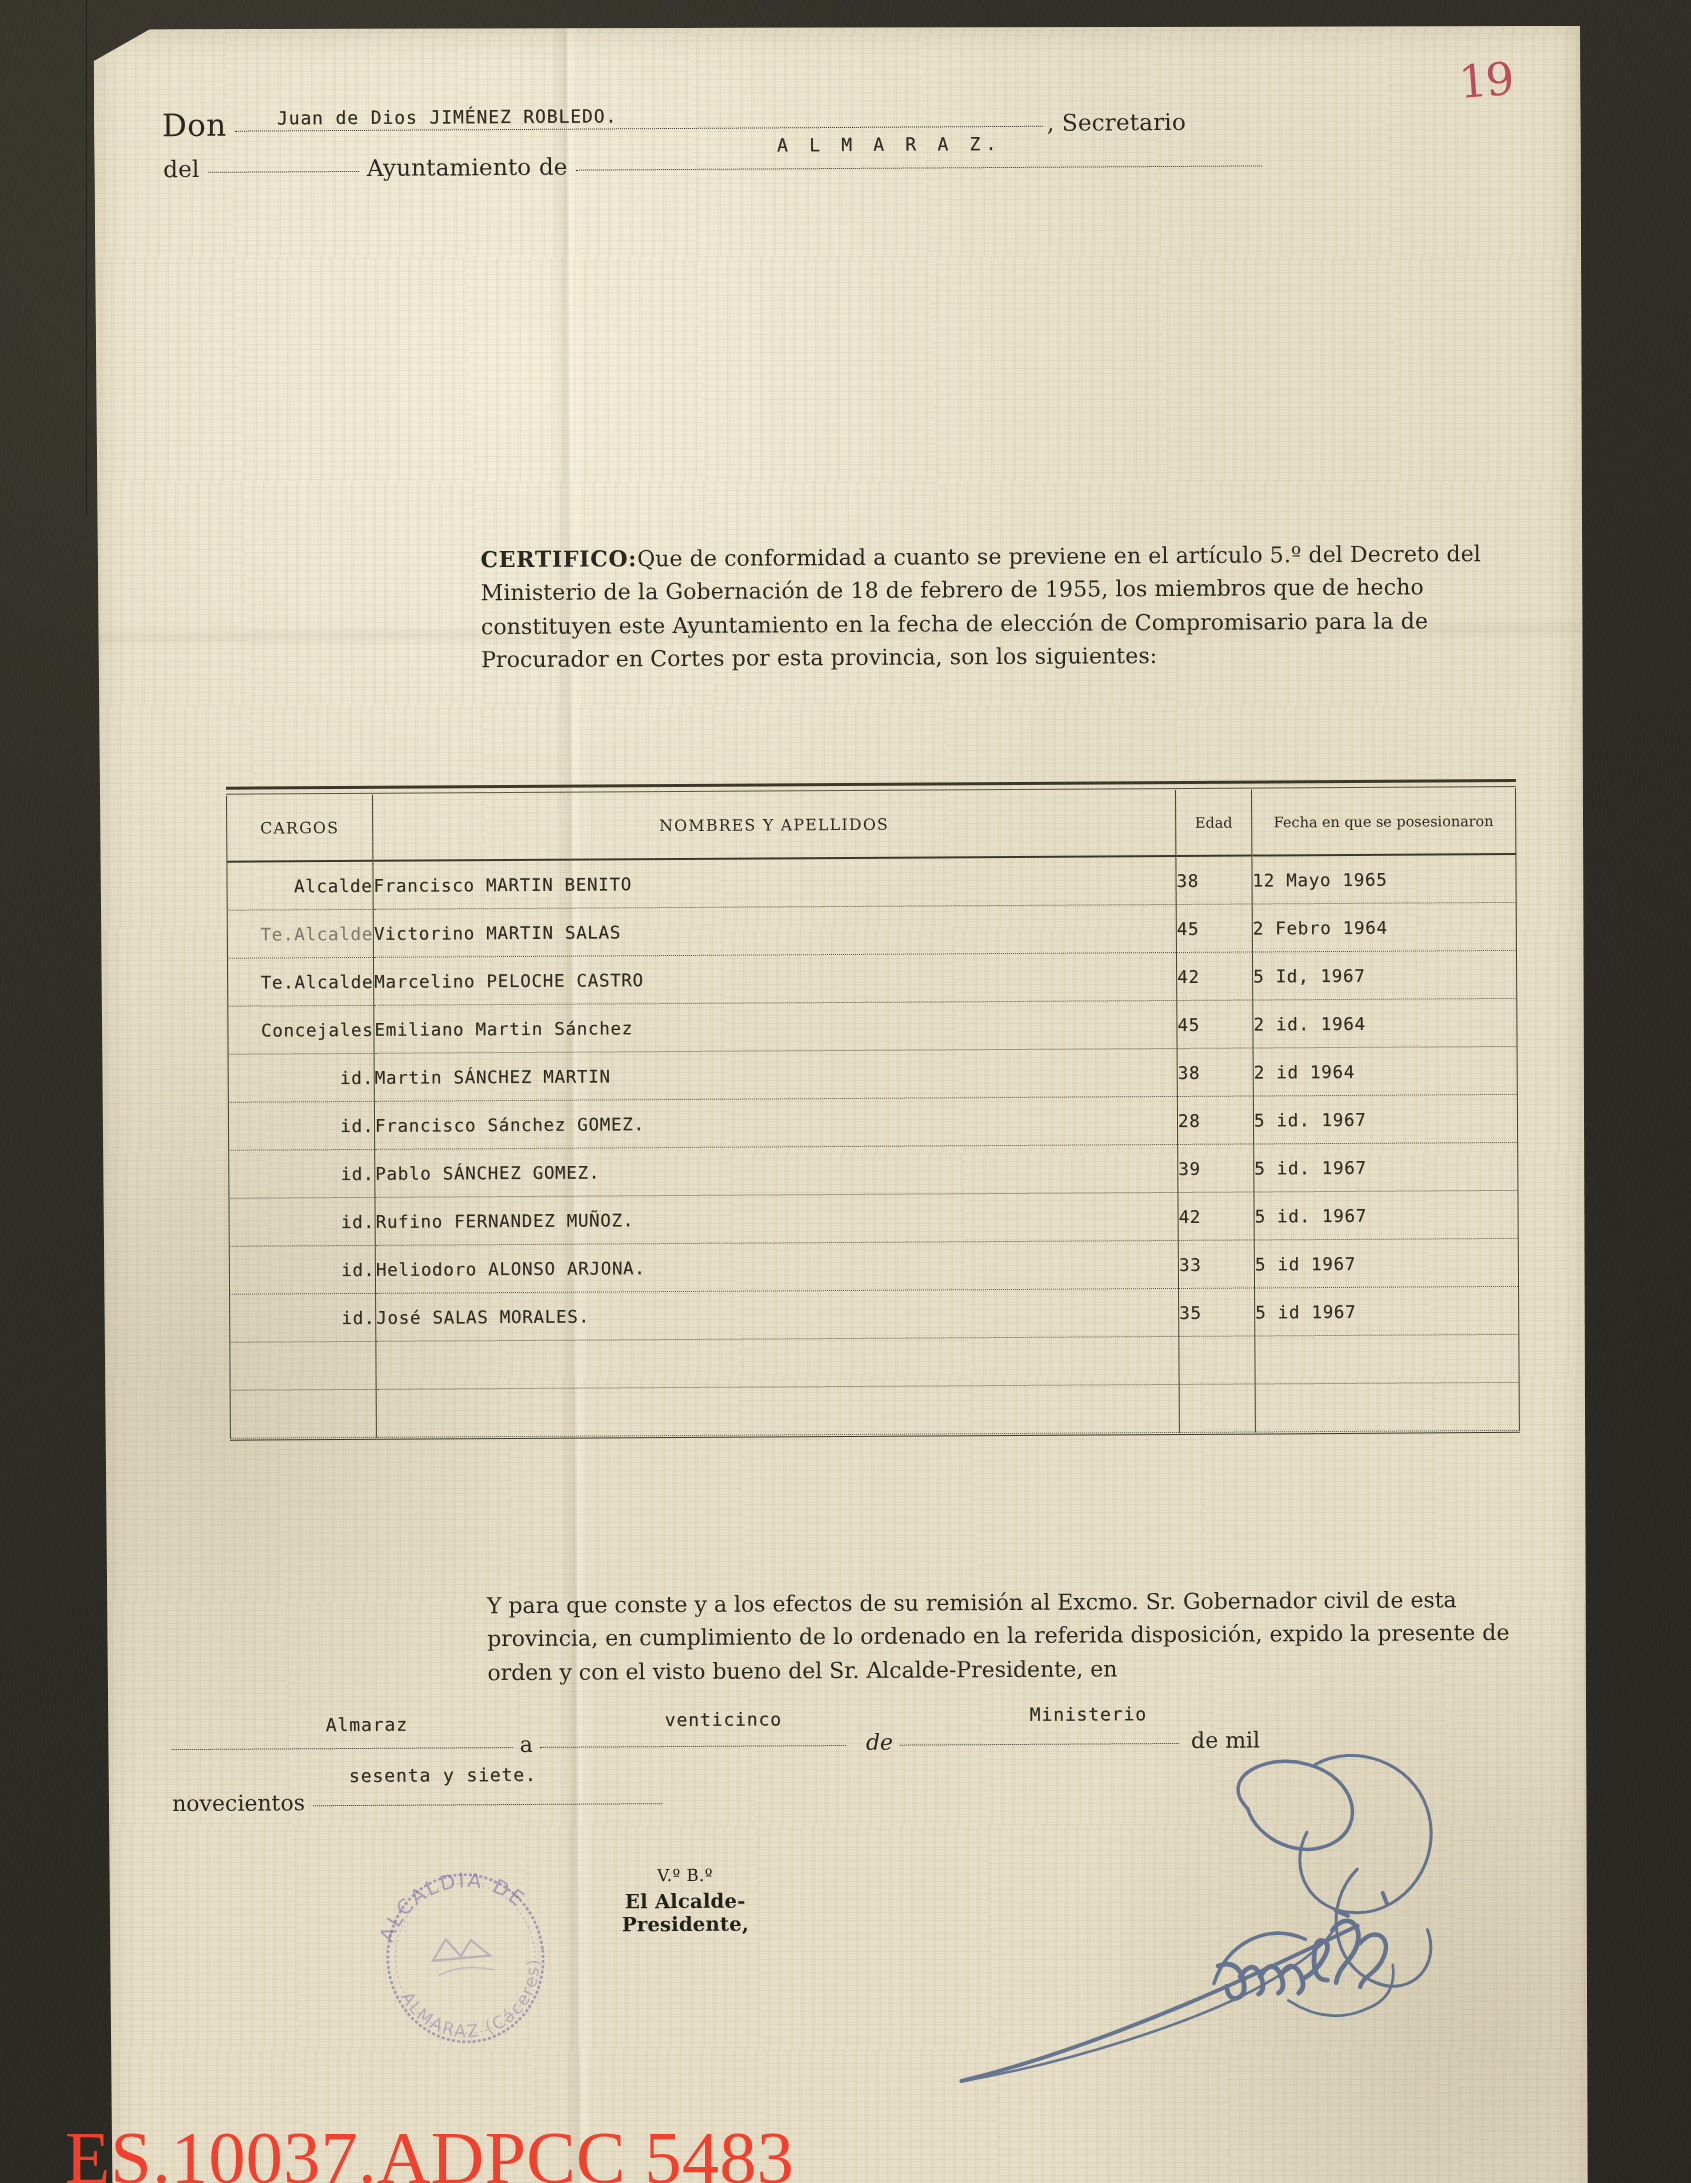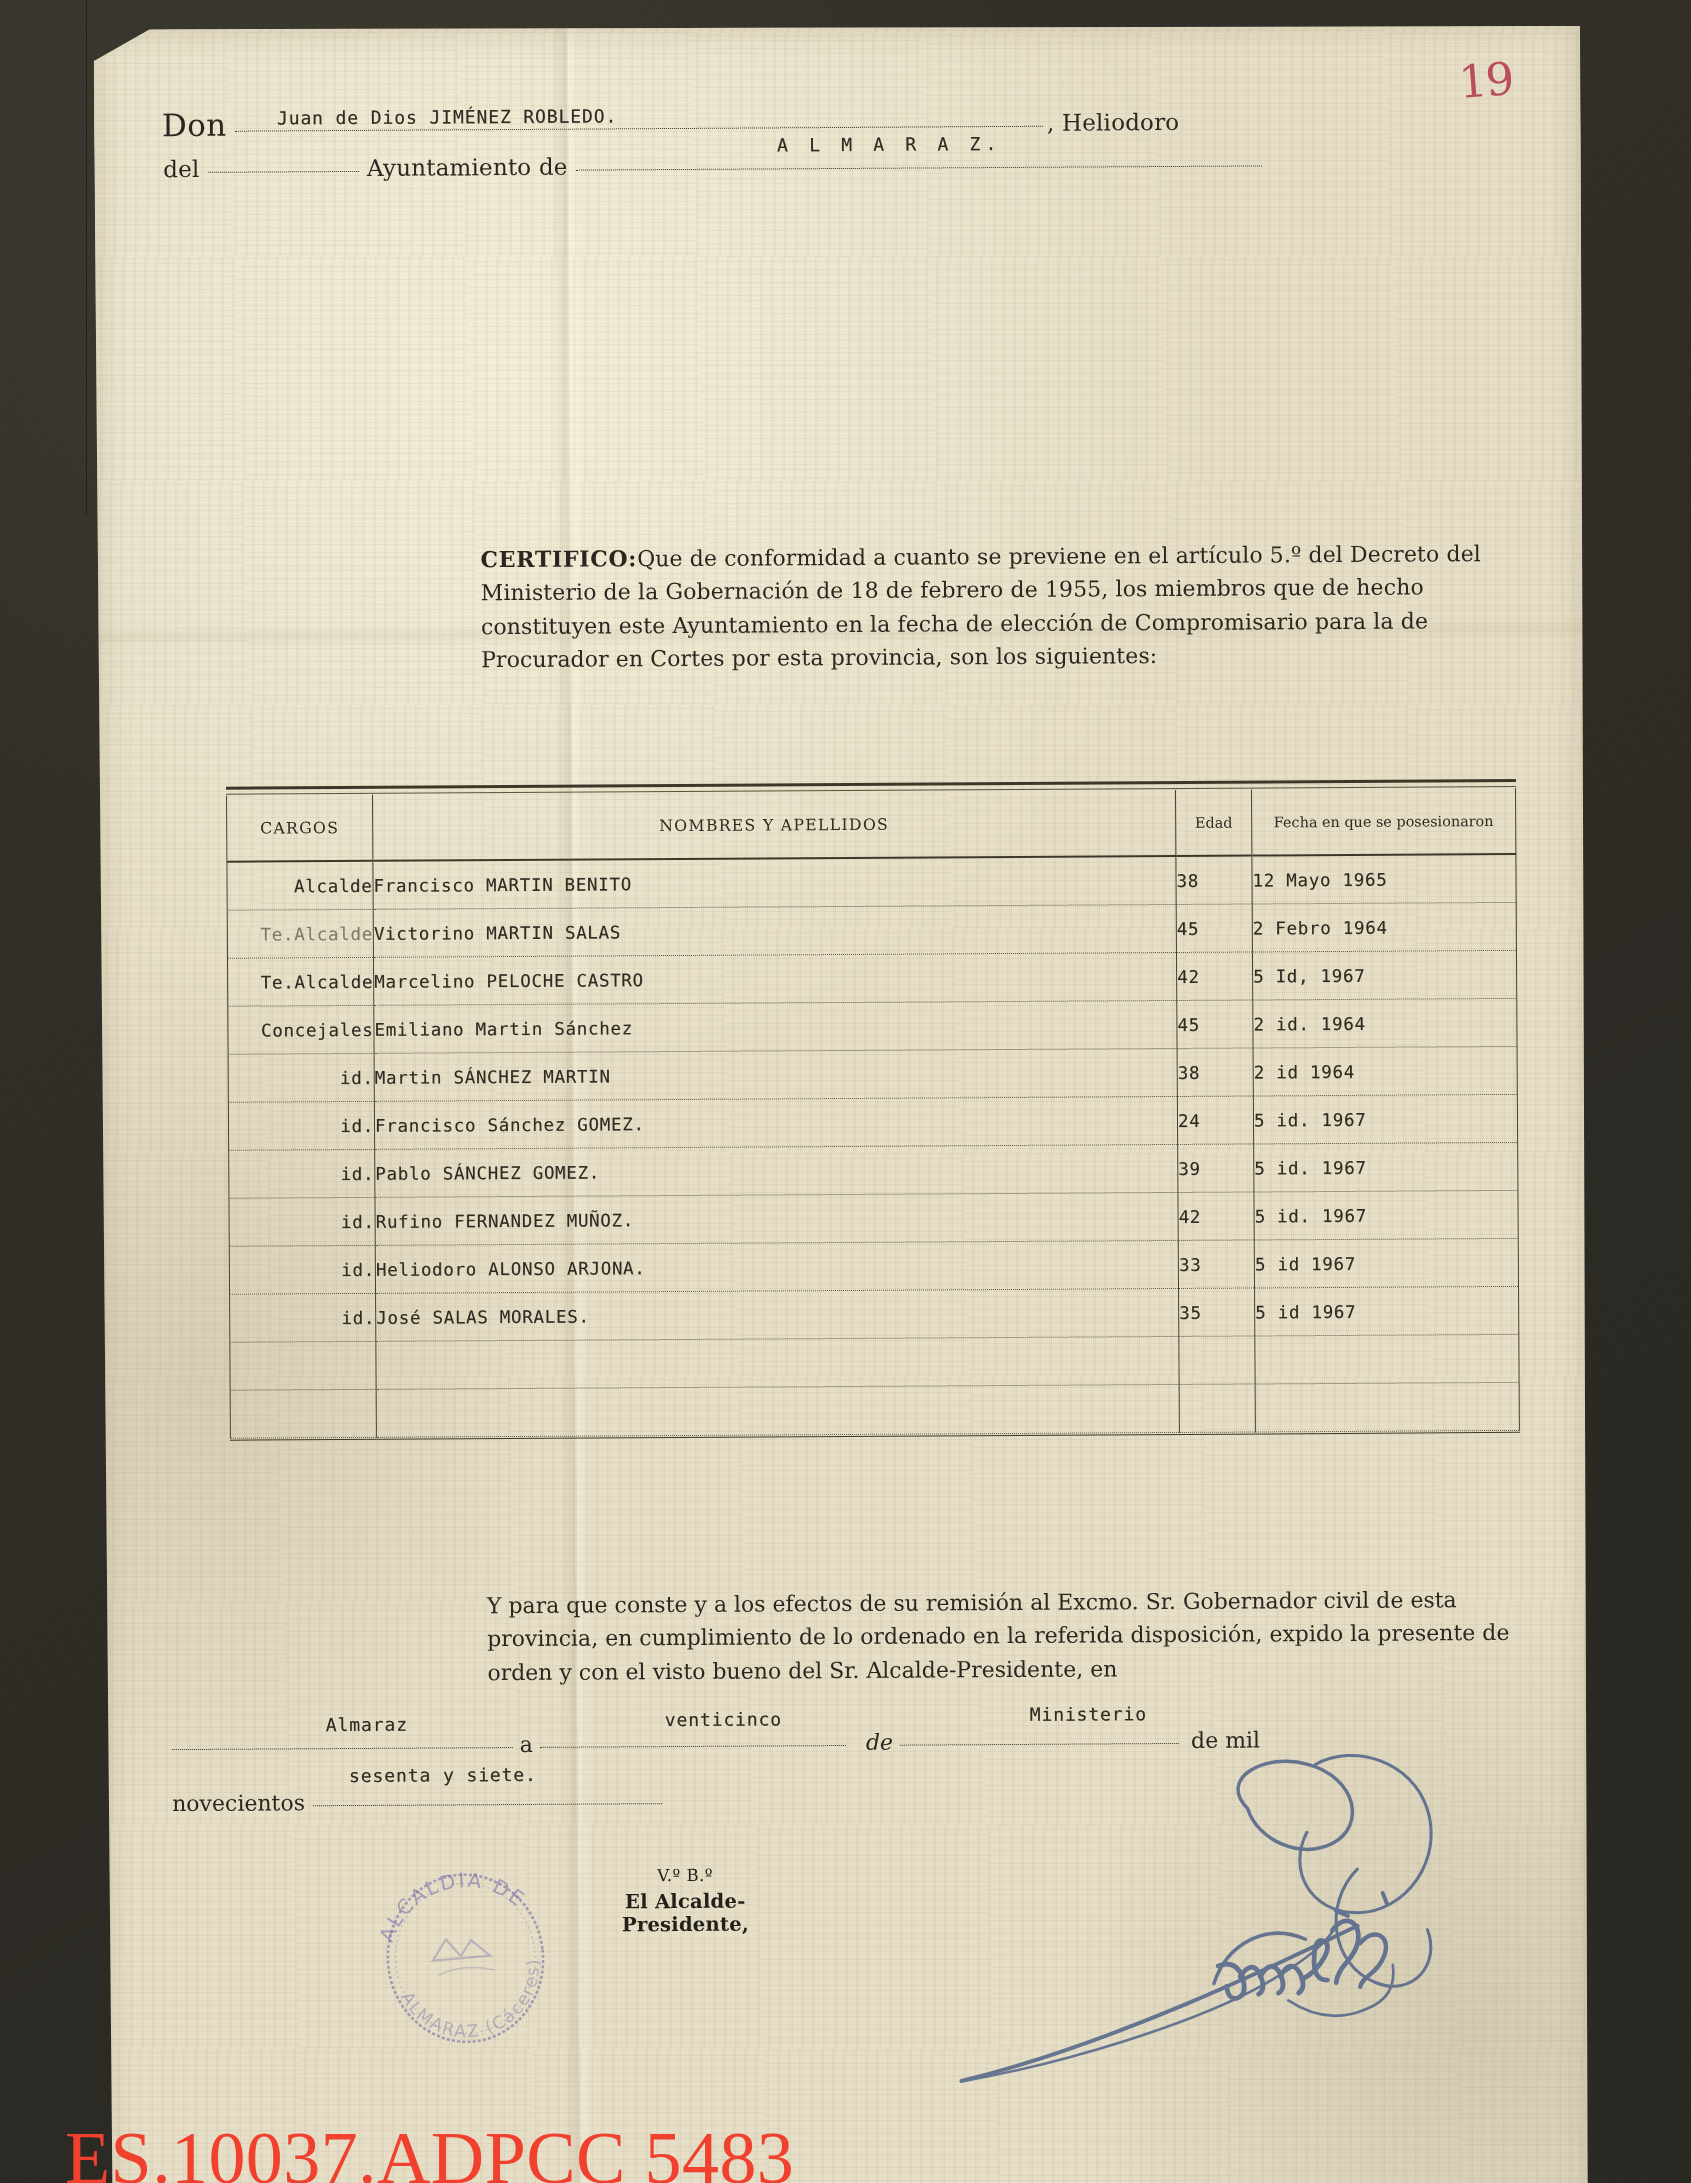--- a/index.html
+++ b/index.html
@@ -301,21 +301,21 @@
     <div class="crease"></div>
     <div class="crease2"></div>
 
     <div class="content">
 
       <div class="folio">19</div>
 
       <div class="hdr-line" style="left:68px; top:78px; width:1292px;">
         <span class="lbl-don">Don</span>
         <span class="dotline" style="width:808px; margin-left:7.9px;"></span>
-        <span class="lbl-serif" style="margin-left:4.4px;">, Heliodoro</span>
+        <span class="lbl-serif" style="margin-left:4.4px;">, Secretario</span>
       </div>
       <div class="typed" style="left:183px; top:79px;">Juan de Dios JIMÉNEZ ROBLEDO.</div>
 
       <div class="hdr-line" style="left:69px; top:127px; width:1292px;">
         <span class="lbl-serif">del</span>
         <span class="dotline" style="width:151px; margin-left:8.7px;"></span>
         <span class="lbl-serif" style="margin-left:7.9px;">Ayuntamiento de</span>
         <span class="dotline" style="width:686px; margin-left:8.7px;"></span>
       </div>
       <div class="typed" style="left:683px; top:109px; letter-spacing:5.2px;">A L M A R A Z.</div>
@@ -368,21 +368,21 @@
             </tr>
             <tr>
               <td class="c-cargo">id.</td>
               <td class="c-name">Martin SÁNCHEZ MARTIN</td>
               <td class="c-edad">38</td>
               <td class="c-fecha"> 2  id   1964</td>
             </tr>
             <tr>
               <td class="c-cargo">id.</td>
               <td class="c-name">Francisco Sánchez GOMEZ.</td>
-              <td class="c-edad">24</td>
+              <td class="c-edad">28</td>
               <td class="c-fecha"> 5  id.  1967</td>
             </tr>
             <tr>
               <td class="c-cargo">id.</td>
               <td class="c-name">Pablo SÁNCHEZ GOMEZ.</td>
               <td class="c-edad">39</td>
               <td class="c-fecha"> 5  id.  1967</td>
             </tr>
             <tr>
               <td class="c-cargo">id.</td>

